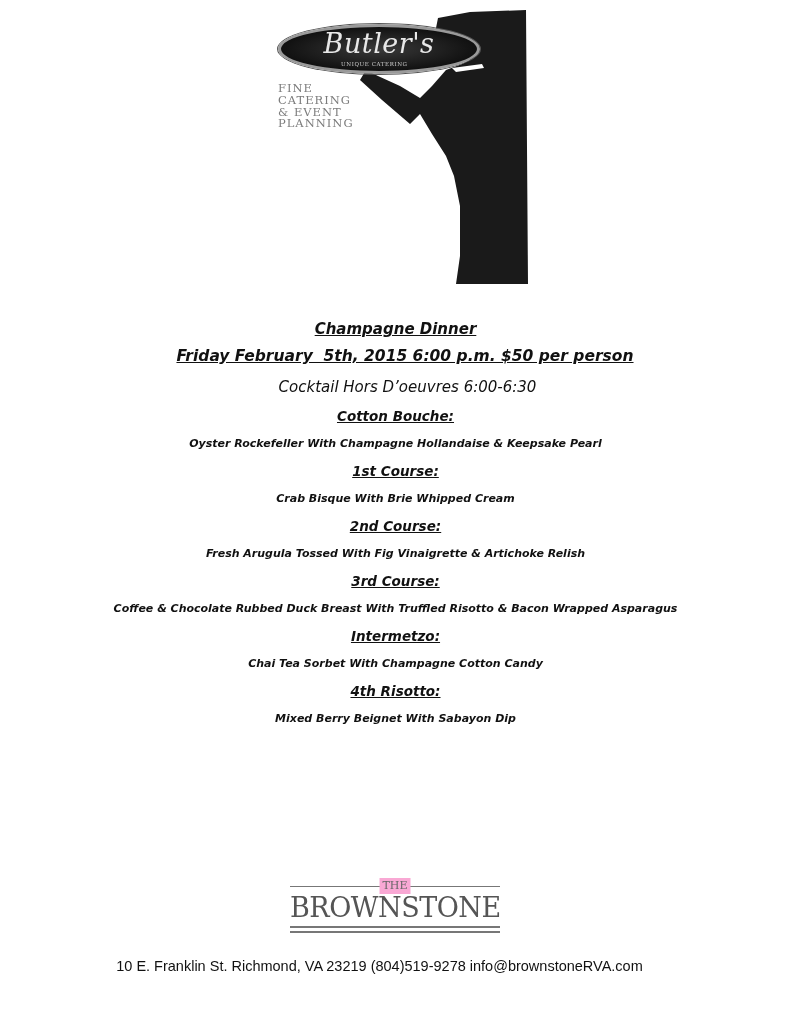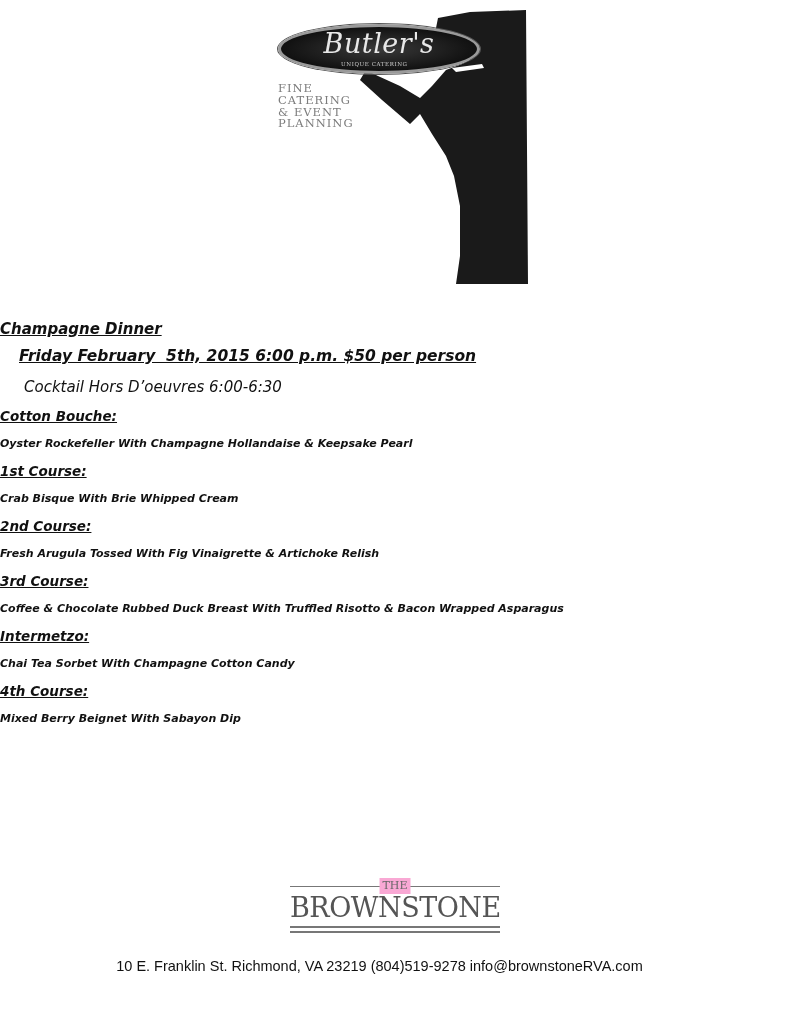--- a/index.html
+++ b/index.html
@@ -11,21 +11,21 @@
   .oval { position: absolute; left: 8px; top: 18px; width: 196px; height: 44px; border-radius: 50%;
           background: radial-gradient(ellipse at center, #3a3a3a 0%, #111 70%); border: 3px solid #9a9a9a;
           box-shadow: 0 0 0 1px #555; }
   .oval-title { position: absolute; left: 0; right: 0; top: 1px; text-align: center;
           font-family: "DejaVu Serif", serif; font-style: italic; font-size: 27px; color: #e8e8e8; letter-spacing: 0.5px; }
   .oval-sub { position: absolute; left: 60px; top: 34px; font-family: "DejaVu Serif", serif; font-size: 5.5px; color: #ccc; letter-spacing: 0.6px; }
   .tagline { position: absolute; left: 8px; top: 77px; font-family: "DejaVu Serif", serif; font-size: 11.5px;
           line-height: 11.8px; color: #7c7c7c; letter-spacing: 1px; }
 
   
-  .menu { position: absolute; left: 0; top: 317px; width: 791px; text-align: left; }
+  .menu { position: absolute; left: 0; top: 317px; width: 791px; text-align: center; }
   .title { font-size: 15px; font-weight: bold; font-style: italic; text-decoration: underline; margin: 0; height: 24px; line-height: 24px; }
   .date { font-size: 15.5px; font-weight: bold; font-style: italic; text-decoration: underline; height: 30px; line-height: 30px; margin-left: 19px; }
   .cocktail { font-size: 15px; font-style: italic; height: 32px; line-height: 32px; padding-left: 24px; }
   .course-head { font-size: 13.5px; font-weight: bold; font-style: italic; text-decoration: underline; height: 27px; line-height: 27px; }
   .dish { font-size: 11px; font-weight: bold; font-style: italic; height: 28px; line-height: 28px; }
 
   
   .brown { position: absolute; left: 290px; top: 878px; width: 210px; height: 58px; text-align: center; }
   .brown .rule-top { position: absolute; top: 8px; left: 0; right: 0; height: 1px; background: #777; }
   .brown .the { position: absolute; top: 0; left: 50%; transform: translateX(-50%); background: #f9a8d4; padding: 0 3px;
@@ -66,21 +66,21 @@
   <div class="course-head">Cotton Bouche:</div>
   <div class="dish">Oyster Rockefeller With Champagne Hollandaise &amp; Keepsake Pearl</div>
   <div class="course-head">1st Course:</div>
   <div class="dish">Crab Bisque With Brie Whipped Cream</div>
   <div class="course-head">2nd Course:</div>
   <div class="dish">Fresh Arugula Tossed With Fig Vinaigrette &amp; Artichoke Relish</div>
   <div class="course-head">3rd Course:</div>
   <div class="dish">Coffee &amp; Chocolate Rubbed Duck Breast With Truffled Risotto &amp; Bacon Wrapped Asparagus</div>
   <div class="course-head">Intermetzo:</div>
   <div class="dish">Chai Tea Sorbet With Champagne Cotton Candy</div>
-  <div class="course-head">4th Course:</div>
+  <div class="course-head">4th Risotto:</div>
   <div class="dish">Mixed Berry Beignet With Sabayon Dip</div>
 </div>
 
 <div class="brown">
   <div class="rule-top"></div>
   <div class="the">THE</div>
   <div class="name">BROWNSTONE</div>
   <div class="rule-b1"></div>
   <div class="rule-b2"></div>
 </div>

